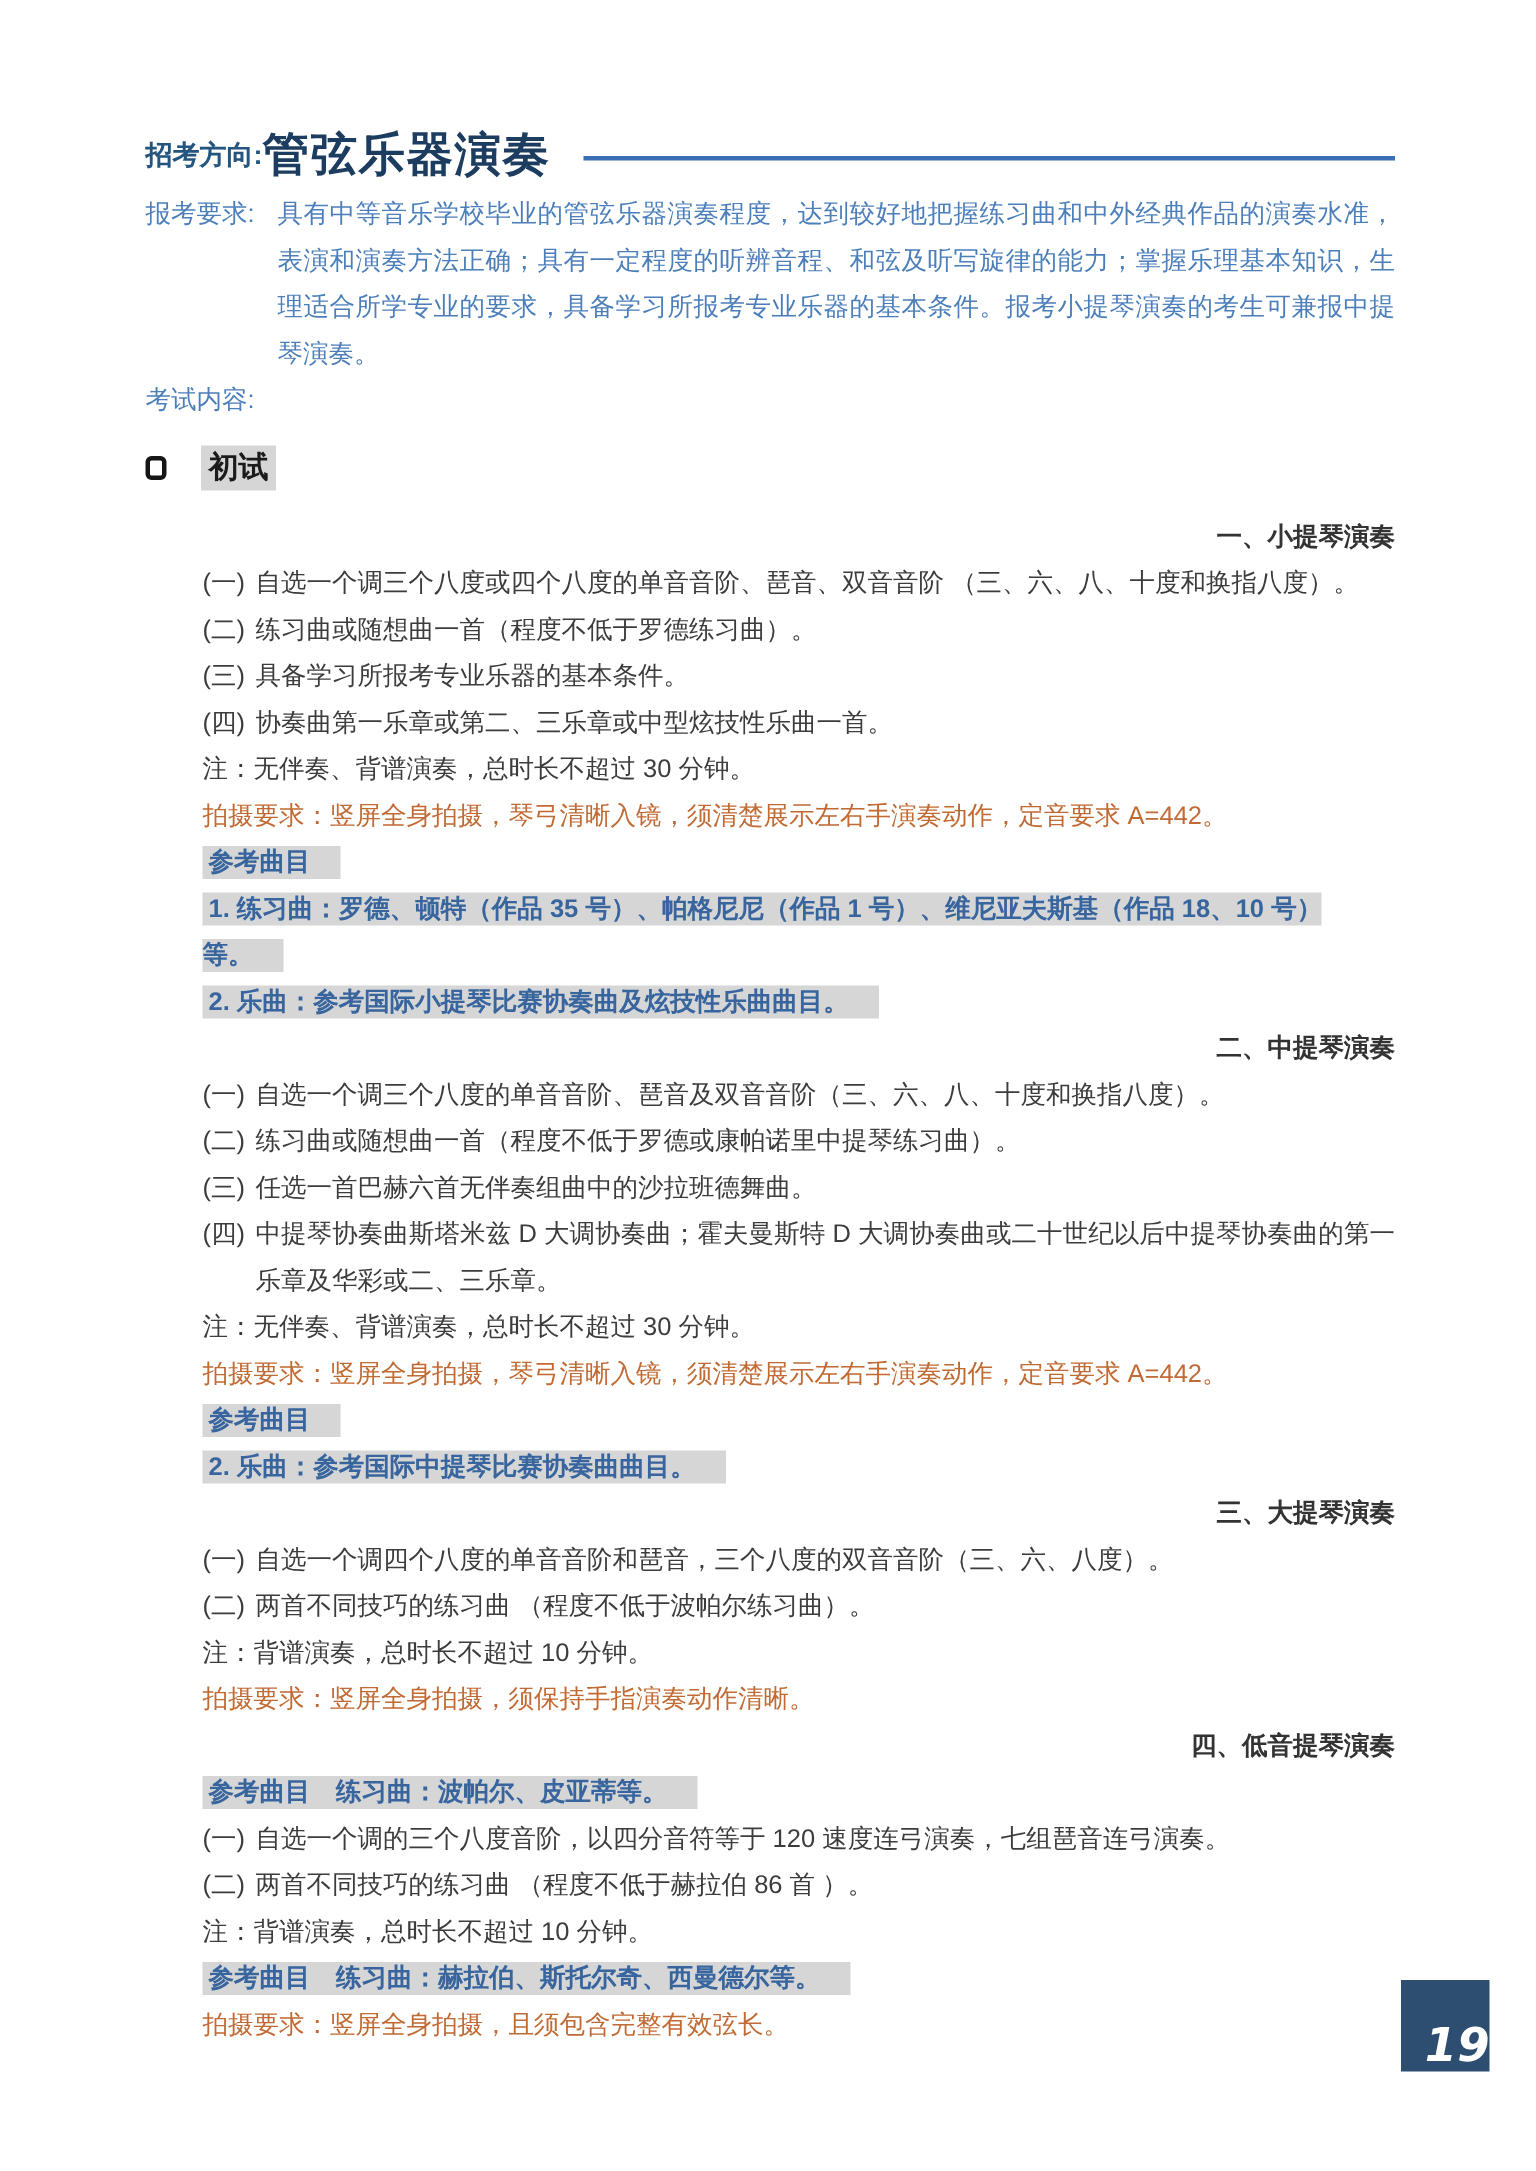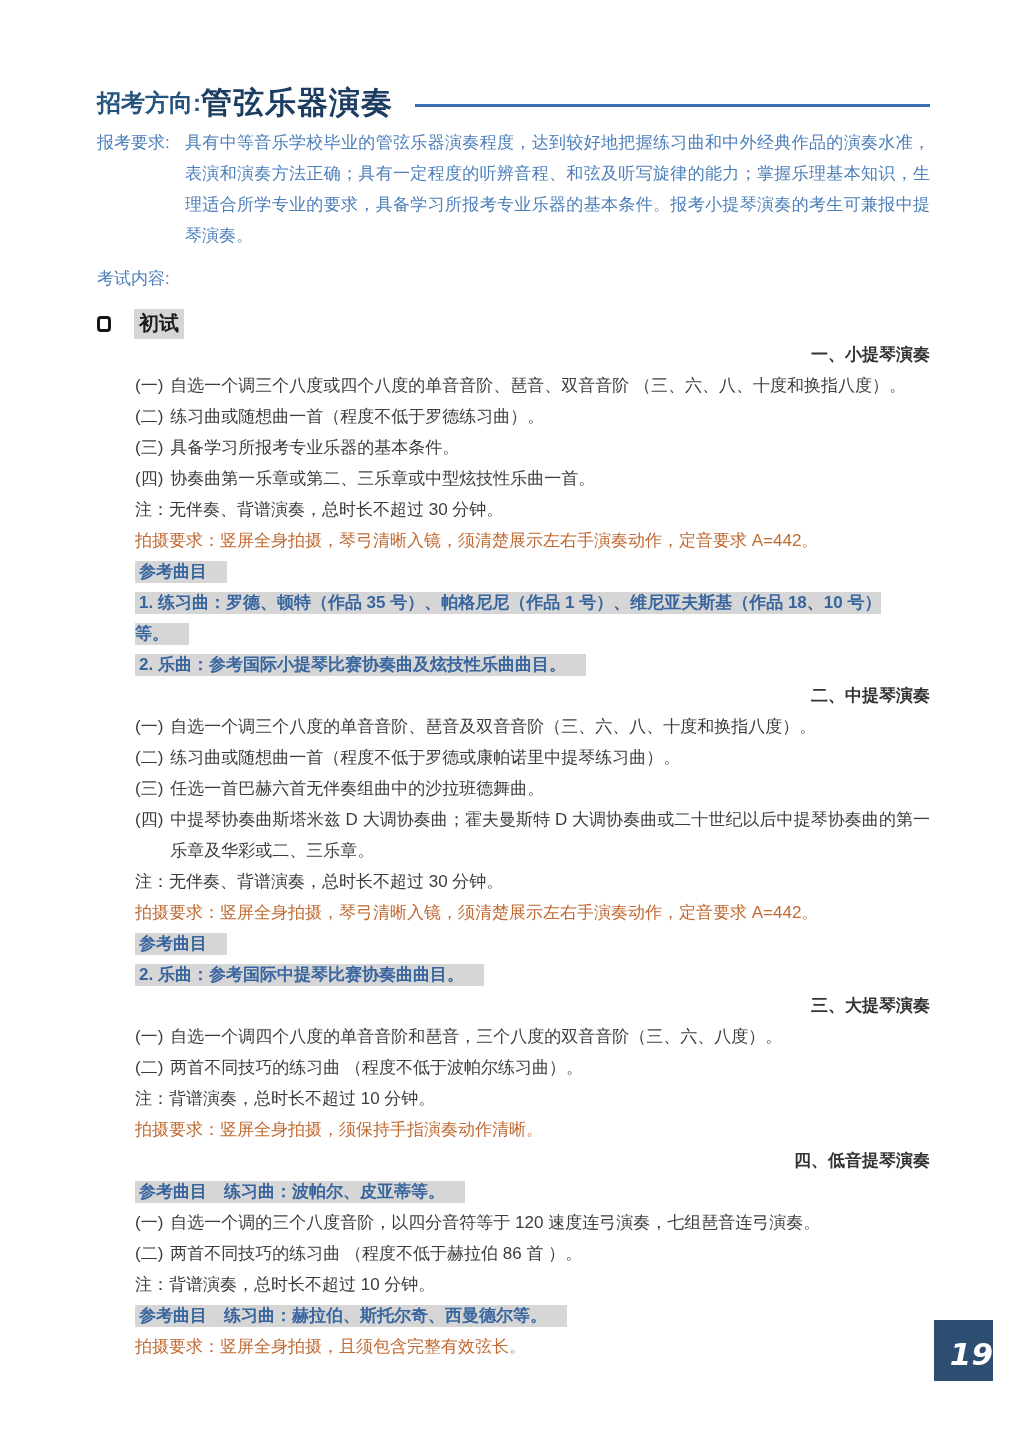--- a/index.html
+++ b/index.html
@@ -18,45 +18,45 @@
   body{
     width:1024px;height:1447px;position:relative;overflow:hidden;
     font-family:"Liberation Sans","DejaVu Sans",sans-serif;
   }
   .page{
     position:absolute;left:0;top:0;width:1024px;height:1447px;
     padding:82px 94px 0 97px;background:#ffffff;
   }
   
   .header{display:flex;align-items:center;}
-  .direction-label{font-size:24px;font-weight:bold;color:var(--direction-label-blue,#24557e);flex:none;}
+  .direction-label{font-size:18px;font-weight:bold;color:var(--direction-label-blue,#24557e);flex:none;}
   .direction-title{font-size:31px;font-weight:bold;color:var(--title-navy,#1c3c60);margin-left:0;flex:none;letter-spacing:1px;}
   .title-rule{flex:1;height:3px;background:var(--rule-blue,#3a6fb5);margin-left:22px;margin-top:4px;}
   
   .req{display:flex;margin-top:3px;color:var(--req-blue,#4c7fba);font-size:17px;line-height:31px;}
   .req-label{width:88px;flex:none;}
   .req-text{flex:1;text-align:justify;}
-  .content-label{margin-top:12px;color:var(--req-blue,#4c7fba);font-size:17px;line-height:31px;}
+  .content-label{margin-top:0;color:var(--req-blue,#4c7fba);font-size:17px;line-height:31px;}
   
-  .round{display:flex;align-items:center;margin-top:15px;height:30px;}
+  .round{display:flex;align-items:center;margin-top:15px;margin-bottom:15px;height:30px;}
   .square-bullet{width:14px;height:16px;border:3px solid #161616;border-radius:4px;flex:none;}
   .round-title{margin-left:23px;font-size:20px;font-weight:bold;color:#1b1b1b;background:var(--hl-gray,#d6d6d6);padding:1px 5px 2px 5px;}
   
   .rows{font-size:17px;line-height:31px;color:var(--body-gray,#3c3c3c);}
   .row{padding-left:38px;}
   .row.heading{padding-left:0;font-weight:bold;color:#333333;text-align:right;}
   .row.item{display:flex;}
   .row.item .marker{flex:none;margin-right:7px;white-space:pre;}
   .row.item .itext{flex:1;text-align:justify;}
   .row.orange{color:var(--shooting-orange,#c16a33);}
   .hl{background:var(--hl-gray,#d6d6d6);color:var(--ref-blue,#38659e);font-weight:bold;padding:1px 20px 2px 4px;}
   
   .page-box{position:absolute;left:934px;top:1320px;width:59px;height:61px;background:var(--page-box-navy,#2d4d71);}
   .page-num{
-    position:absolute;right:0px;bottom:11px;color:#ffffff;
+    position:absolute;right:0px;bottom:1px;color:#ffffff;
     font-family:"DejaVu Sans","Liberation Sans",sans-serif;
     font-style:italic;font-weight:bold;font-size:31px;line-height:1;
   }
 </style>
 </head>
 <body>
 
 <div class="page">
 
   <div class="header">

